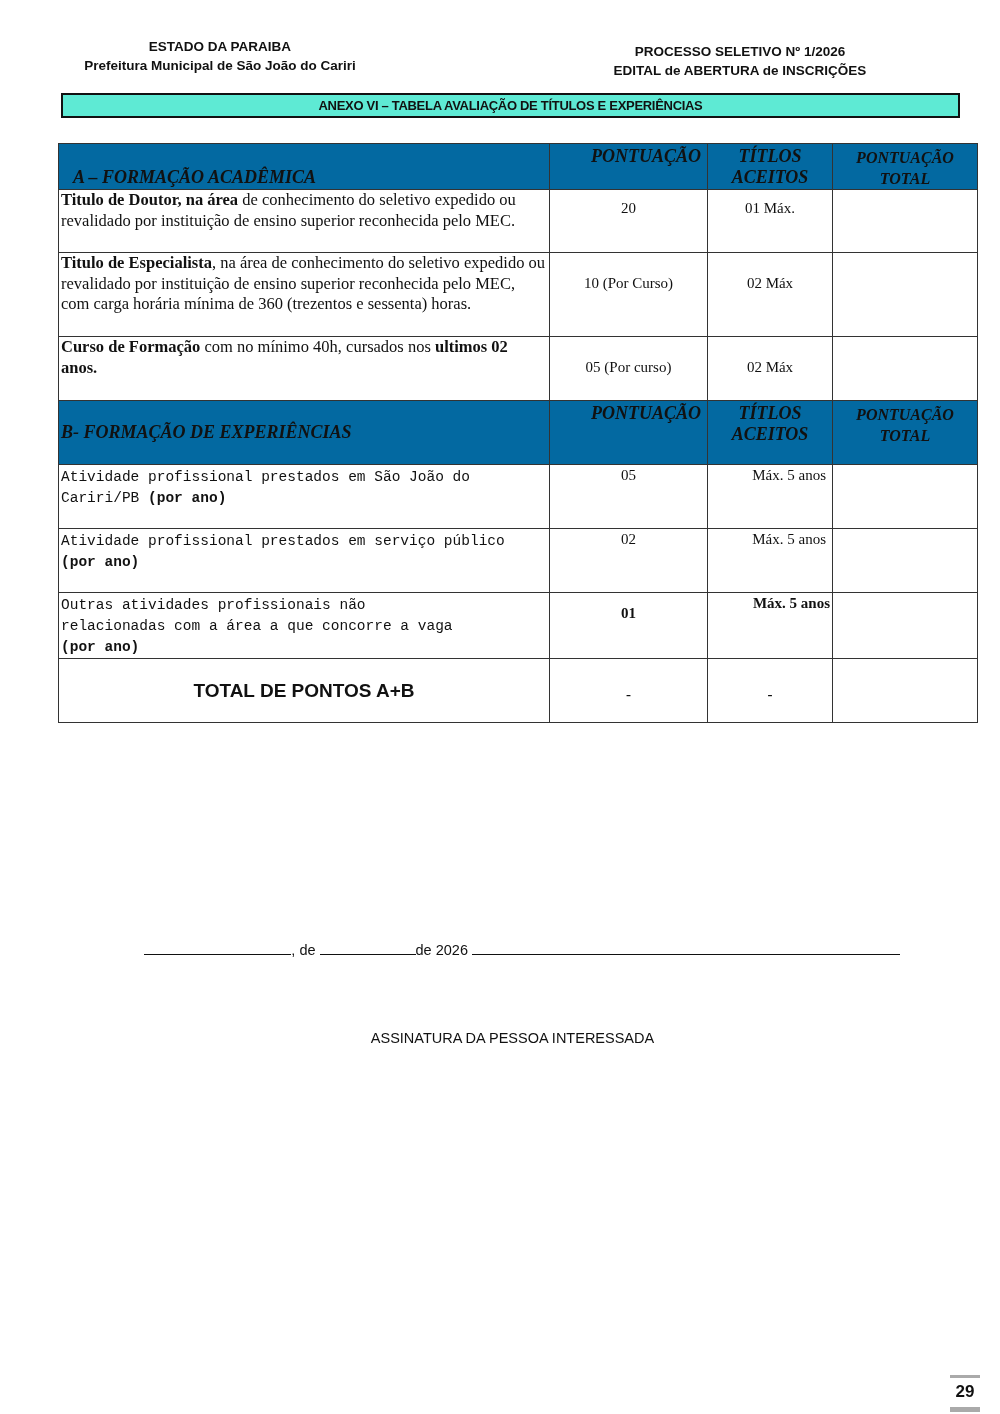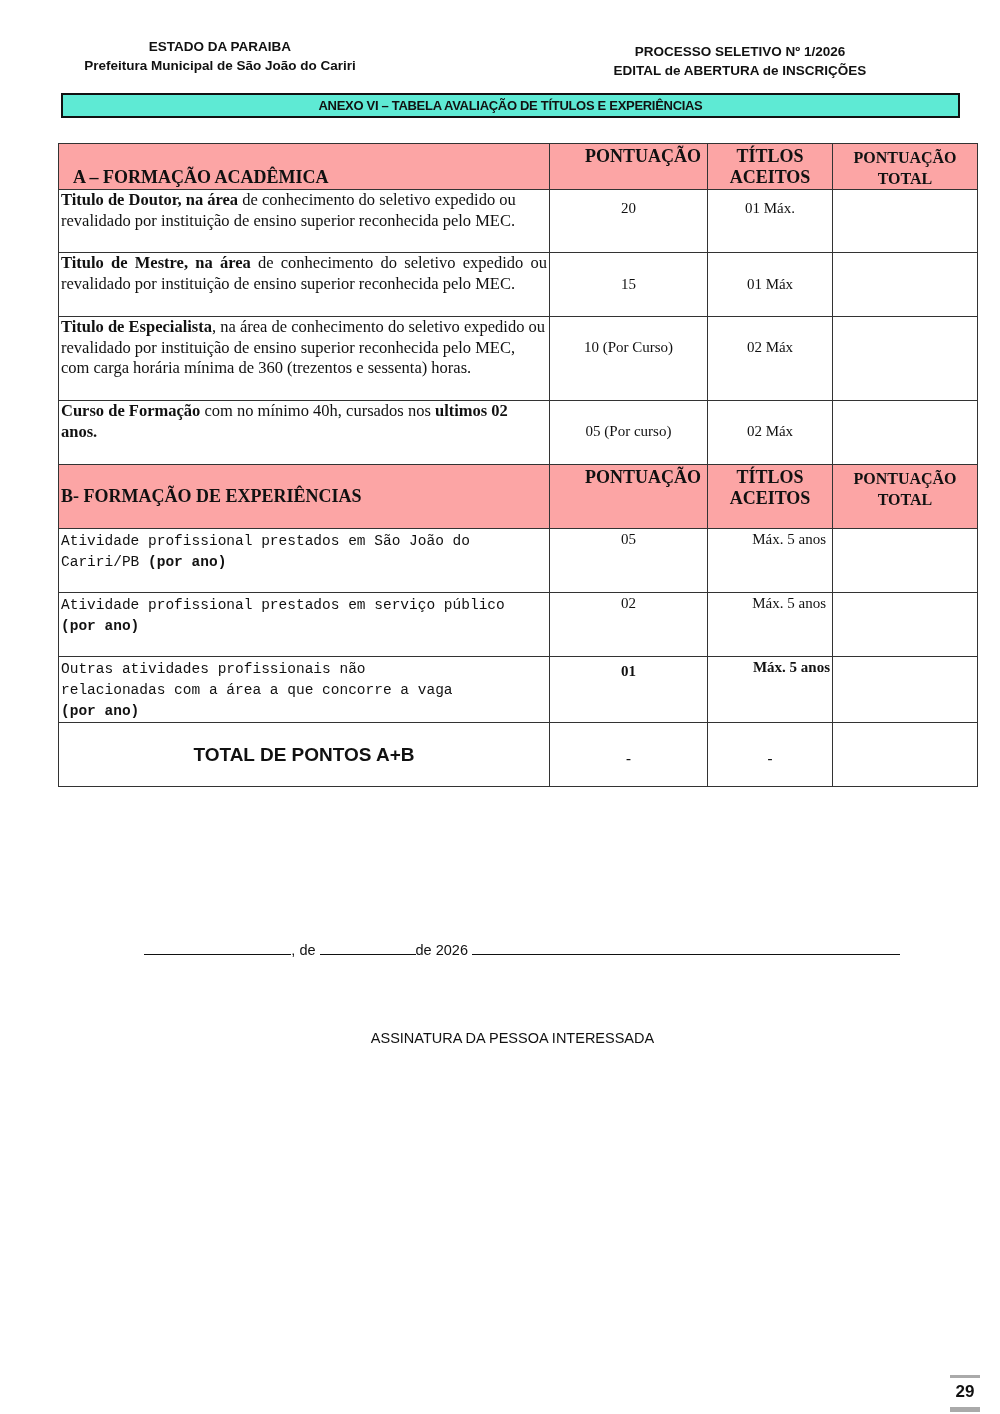--- a/index.html
+++ b/index.html
@@ -6,21 +6,21 @@
   body { width: 1000px; height: 1414px; position: relative; overflow: hidden; color: #111; }
   .sans { font-family: "Liberation Sans", "DejaVu Sans", sans-serif; }
 
   .hdr-left { position: absolute; left: 60px; top: 37px; width: 320px; text-align: center; font-size: 13.5px; font-weight: bold; line-height: 19px; }
   .hdr-right { position: absolute; left: 560px; top: 42px; width: 360px; text-align: center; font-size: 13.5px; font-weight: bold; line-height: 19px; }
 
   .annex-box { position: absolute; left: 61px; top: 93px; width: 899px; height: 25px; background: #5eead4; border: 2px solid #111; box-sizing: border-box; text-align: center; font-size: 13px; font-weight: bold; line-height: 22px; letter-spacing: -0.3px; }
 
   table.grid { position: absolute; left: 58px; top: 143px; width: 919px; border-collapse: collapse; table-layout: fixed; }
   table.grid td { border: 1.5px solid #333; vertical-align: top; padding: 0 2px; }
-  .head-row td { background: #fca5a5; }
+  .head-row td { background: #0369a1; font-style: italic; }
   .sec-title { font-family: "Liberation Serif", serif; font-weight: bold; font-size: 18px; }
   .col-head { font-family: "Liberation Serif", serif; font-weight: bold; font-size: 18px; text-align: center; line-height: 21px; padding-top: 2px !important; }
   .col-head-sm { font-family: "Liberation Serif", serif; font-weight: bold; font-size: 16px; text-align: center; line-height: 21px; padding-top: 3px !important; }
   .desc { font-family: "Liberation Serif", serif; font-size: 16.5px; line-height: 20.5px; }
   .desc-sans { font-family: Liberation Mono, monospace; font-size: 14.5px; line-height: 21px; padding-top: 2px !important; }
   .val { font-family: "Liberation Serif", serif; font-size: 15px; text-align: center; }
   .val-right { font-family: "Liberation Serif", serif; font-size: 15px; text-align: right; padding-right: 6px !important; }
   b, .b { font-weight: bold; }
   .total-label { font-family: "Liberation Sans", sans-serif; font-weight: bold; font-size: 19px; text-align: center; vertical-align: middle !important; }
 
@@ -65,26 +65,20 @@
           <div>PONTUAÇÃO</div>
           <div>TOTAL</div>
         </td>
   </tr>
   <tr style="height:63px">
     <td class="desc"><b>Titulo de Doutor</b><b>, na área</b><span> de conhecimento do seletivo expedido ou  revalidado por instituição de ensino superior reconhecida pelo MEC.</span></td>
     <td class="val" style="padding-top:10px;">20</td>
     <td class="val" style="padding-top:10px;">01 Máx.</td>
     <td></td>
   </tr>
-  <tr style="height:64px">
-    <td class="desc" style="text-align:justify;"><b>Titulo de Mestre, na área</b><span>  de conhecimento do seletivo expedido ou revalidado por instituição de ensino superior reconhecida  pelo MEC.</span></td>
-    <td class="val" style="vertical-align:middle;">15</td>
-    <td class="val" style="vertical-align:middle;">01 Máx</td>
-    <td></td>
-  </tr>
   <tr style="height:84px">
     <td class="desc"><b>Titulo de Especialista</b><span>, na área de conhecimento do seletivo expedido ou revalidado por instituição de ensino superior reconhecida pelo MEC, com carga horária mínima de 360 (trezentos e sessenta) horas.</span></td>
     <td class="val" style="padding-top:22px;">10 (Por Curso)</td>
     <td class="val" style="padding-top:22px;">02 Máx</td>
     <td></td>
   </tr>
   <tr style="height:64px">
     <td class="desc"><b>Curso de Formação</b><span> com no mínimo 40h, cursados nos </span><b>ultimos 02 anos.</b></td>
     <td class="val" style="padding-top:22px;">05 (Por curso)</td>
     <td class="val" style="padding-top:22px;">02 Máx</td>
@@ -110,21 +104,21 @@
     <td></td>
   </tr>
   <tr style="height:64px">
     <td class="desc-sans"><span>Atividade profissional prestados em serviço público </span><b>(por ano)</b></td>
     <td class="val" style="padding-top:2px;">02</td>
     <td class="val-right" style="padding-top:2px;">Máx. 5 anos</td>
     <td></td>
   </tr>
   <tr style="height:64px">
     <td class="desc-sans" style="padding-right:80px;"><span>Outras atividades profissionais não relacionadas com a área a que concorre a vaga </span><b>(por ano)</b></td>
-    <td class="val b" style="padding-top:6px;">01</td>
+    <td class="val b" style="padding-top:12px;">01</td>
     <td class="val-right b" style="padding-top:2px; padding-right:2px !important;">Máx. 5 anos</td>
     <td></td>
   </tr>
   <tr style="height:64px">
     <td class="total-label">TOTAL DE PONTOS A+B</td>
     <td class="val b" style="vertical-align:middle; padding-top:8px;">-</td>
     <td class="val b" style="vertical-align:middle; padding-top:8px;">-</td>
     <td></td>
   </tr>
 </tbody>

